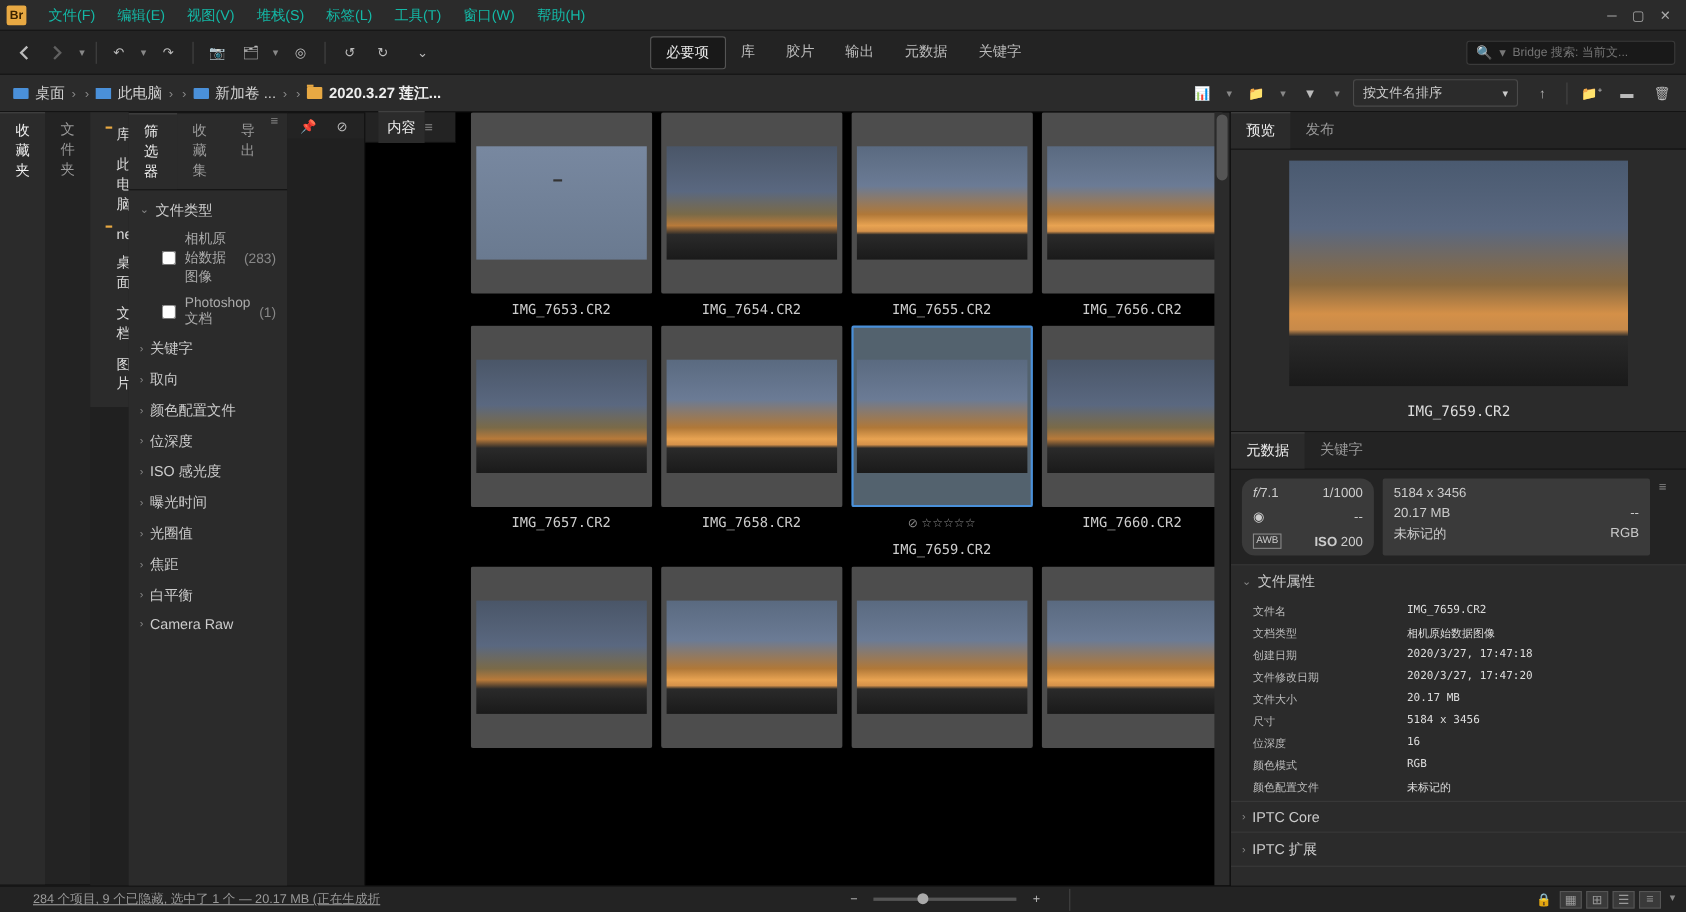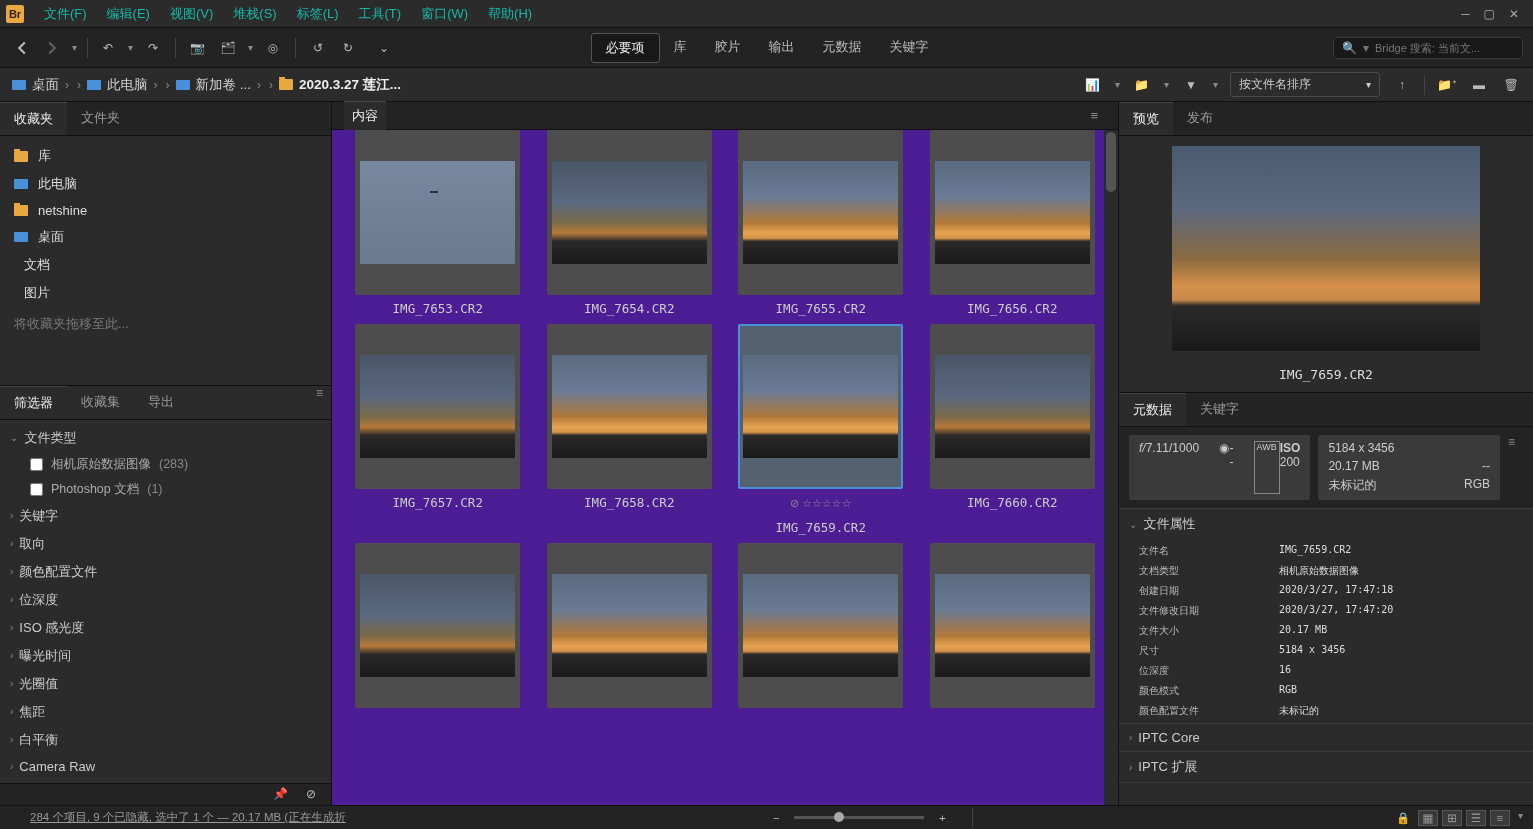--- a/index.html
+++ b/index.html
@@ -17,35 +17,35 @@
 .ws-tab.active { background:#191919; color:#e8e8e8; border:1px solid #555;}
 .search-box { margin-left:auto; background:#191919; border:1px solid #3a3a3a; border-radius:3px; padding:3px 8px; display:flex; align-items:center; gap:6px; width:190px; margin-right:10px;}
 .search-box input { background:transparent; border:none; color:#888; font-size:11px; width:160px; outline:none;}
 .pathbar { height:34px; background:#2b2b2b; display:flex; align-items:center; padding:0 12px; border-bottom:1px solid #111; gap:8px;}
 .crumb { display:flex; align-items:center; gap:6px; color:#d0d0d0; font-size:13.5px; cursor:pointer;}
 .crumb svg,.crumb .ico{display:inline-flex;}
 .chev { color:#888; margin:0 2px;}
 .path-right { margin-left:auto; display:flex; align-items:center; gap:12px;}
 .sort-dropdown { background:#2b2b2b; border:1px solid #4a4a4a; border-radius:3px; padding:3px 8px; color:#ccc; font-size:12px; width:150px; display:flex; align-items:center;}
 .main { display:flex; height:calc(829px - 28px - 40px - 34px - 24px); }
-.left { width:332px; display:flex; flex-direction:column; border-right:1px solid #111;}
+.left { width:332px; display:flex; flex-direction:row; border-right:1px solid #111;}
 .panel-tabs { display:flex; background:#232323; border-bottom:1px solid #111;}
 .ptab { padding:7px 14px; font-size:13px; color:#999; cursor:pointer;}
 .ptab.active { color:#eee; background:#2b2b2b; border-top:1px solid #444;}
 .fav-panel { height:268px; background:#2b2b2b; padding:6px 0; overflow:hidden;}
 .fav-item { display:flex; align-items:center; gap:10px; padding:5px 14px; color:#ddd; font-size:13px; cursor:pointer;}
 .fav-drop { padding:8px 14px; color:#777; font-size:13px;}
 .filter-panel { flex:1; background:#2b2b2b; border-top:1px solid #111;}
 .filter-header{display:flex; border-bottom:1px solid #111;}
 .filter-list { padding:4px 0;}
 .filt-sec { padding:5px 10px; display:flex; align-items:center; gap:6px; color:#ccc; font-size:13px; cursor:pointer;}
 .filt-sub { padding:4px 10px 4px 30px; display:flex; align-items:center; gap:8px; color:#aaa; font-size:12.5px;}
 .cnt { color:#888;}
 .left-footer { height:24px; background:#232323; border-top:1px solid #111; display:flex; align-items:center; justify-content:flex-end; padding:0 10px; gap:10px;}
-.center { flex:1; display:flex; flex-direction:column; background:#4c1d95; border-right:1px solid #111;}
+.center { flex:1; display:flex; flex-direction:row; background:#000000; border-right:1px solid #111;}
 .cnt-header { height:28px; background:#232323; display:flex; align-items:center; padding:0 12px; color:#ccc; font-size:13px; border-bottom:1px solid #111;}
 .cnt-header .ptab{padding:5px 8px;}
 .grid-wrap { flex:1; overflow:auto; position:relative;}
 .grid { display:grid; grid-template-columns:repeat(4,1fr); gap:8px; padding:0 14px 14px 14px;}
 .thumb { display:flex; flex-direction:column; align-items:center;}
 .img-frame { width:165px; height:165px; background:#4d4d4d; display:flex; align-items:center; justify-content:center; border-radius:2px; border:2px solid transparent;}
 .img-frame.sel { border-color:#4a90d9; background:#53626e;}
 .sky { width:155px; height:103px; background:linear-gradient(#5a6a80 0%, #6b7b95 35%, #b07838 60%, #e8a352 70%, #d4914a 75%, #2a2a2a 78%, #1a1a1a 100%); position:relative;}
 .sky.dark{background:linear-gradient(#4a5668 0%, #5a6880 40%, #7a6a48 60%, #b87a3a 70%, #2a2a2a 78%, #1a1a1a 100%);}
 .sky.plane{background:linear-gradient(#7888a0,#6a7a90);}
@@ -55,21 +55,21 @@
 .scrollbar-v{width:14px;background:#2b2b2b; position:absolute;right:0;top:0;bottom:0;}
 .scrollbar-thumb{width:10px;background:#555;height:60px;margin:2px auto;border-radius:5px;}
 .right { width:414px; display:flex; flex-direction:column;}
 .preview-panel { background:#2b2b2b; display:flex; flex-direction:column;}
 .preview-img-wrap { flex:1; display:flex; flex-direction:column; align-items:center; padding:10px;}
 .preview-sky { width:308px; height:205px; background:linear-gradient(#4a5a70 0%, #5a6880 30%, #8a6a40 55%, #d49048 68%, #c88a4a 75%, #2a2a2a 78%, #1a1a1a 100%);}
 .preview-name { margin-top:16px; color:#ddd; font-size:13px; font-family:monospace;}
 .meta-panel { flex:1; background:#2b2b2b; border-top:1px solid #111; overflow:auto;}
 .meta-camera { display:flex; gap:8px; padding:8px 10px; background:#232323; border-bottom:1px solid #3a3a3a;}
 .meta-box{background:#3a3a3a;padding:6px 10px;border-radius:2px;font-size:12px;color:#ccc;font-family:monospace;}
-.meta-left{flex:0 0 120px;display:flex;gap:20px;}
+.meta-left{flex:0 0 120px;display:flex;flex-direction:column;gap:8px;border-radius:12px;}
 .meta-right{flex:1;display:flex;flex-direction:column;gap:4px;}
 .meta-row{display:flex;justify-content:space-between;}
 .meta-section { border-bottom:1px solid #3a3a3a;}
 .meta-sec-head { padding:6px 10px; display:flex; align-items:center; gap:6px; color:#ccc; font-size:13px; cursor:pointer;}
 .meta-props { padding:2px 0;}
 .meta-prop { display:flex; padding:3px 10px 3px 20px; font-size:10px;}
 .meta-prop .k { width:140px; color:#bbb;}
 .meta-prop .v { color:#ddd; font-family:monospace;}
 .statusbar { height:24px; background:#232323; border-top:1px solid #111; display:flex; align-items:center; padding:0 10px; color:#999; font-size:11.5px;}
 .status-center { margin-left:20px;text-decoration:underline;}

